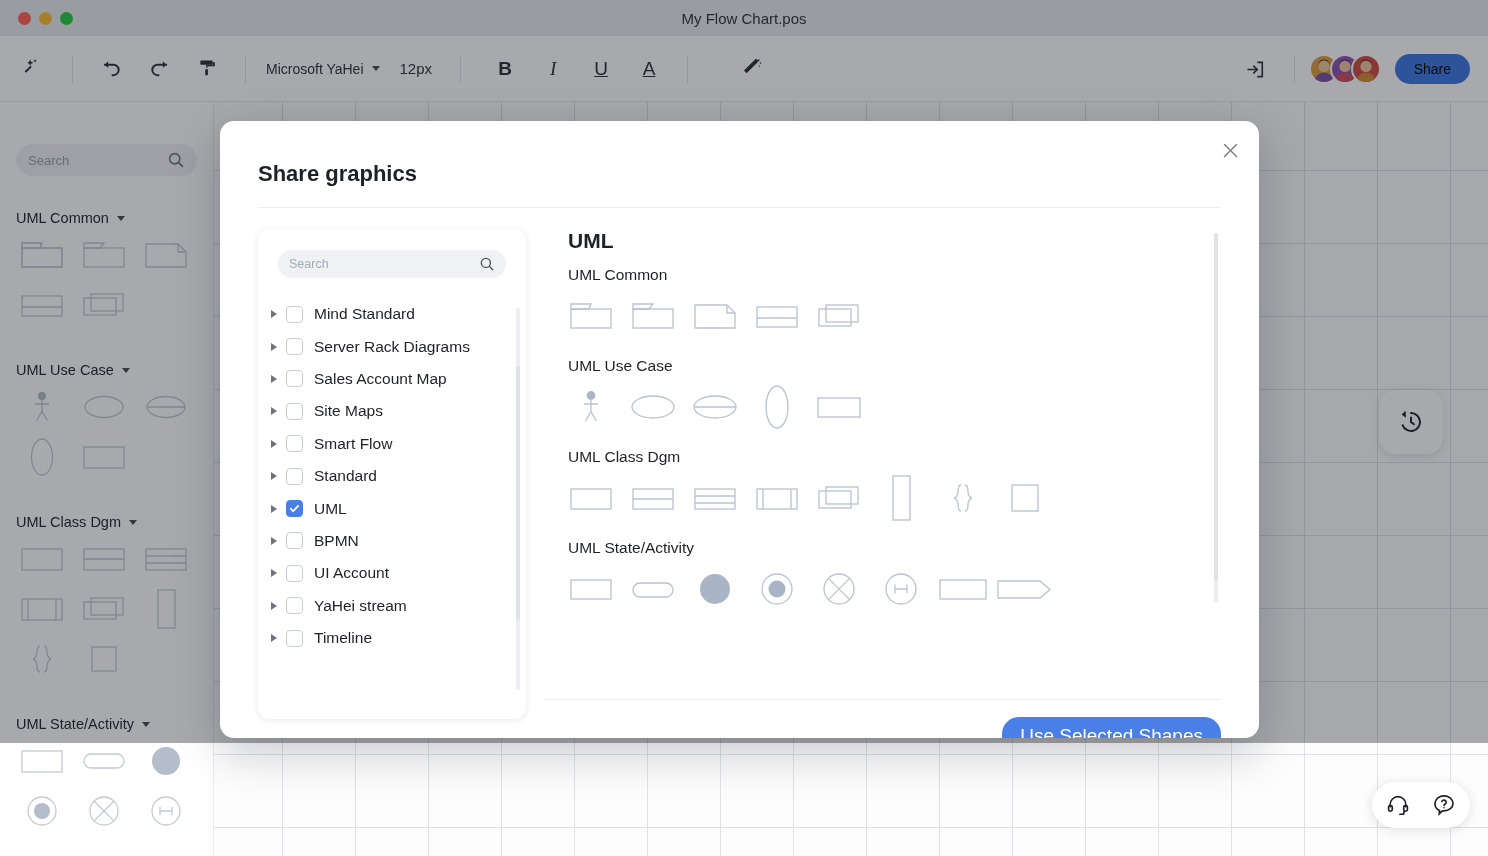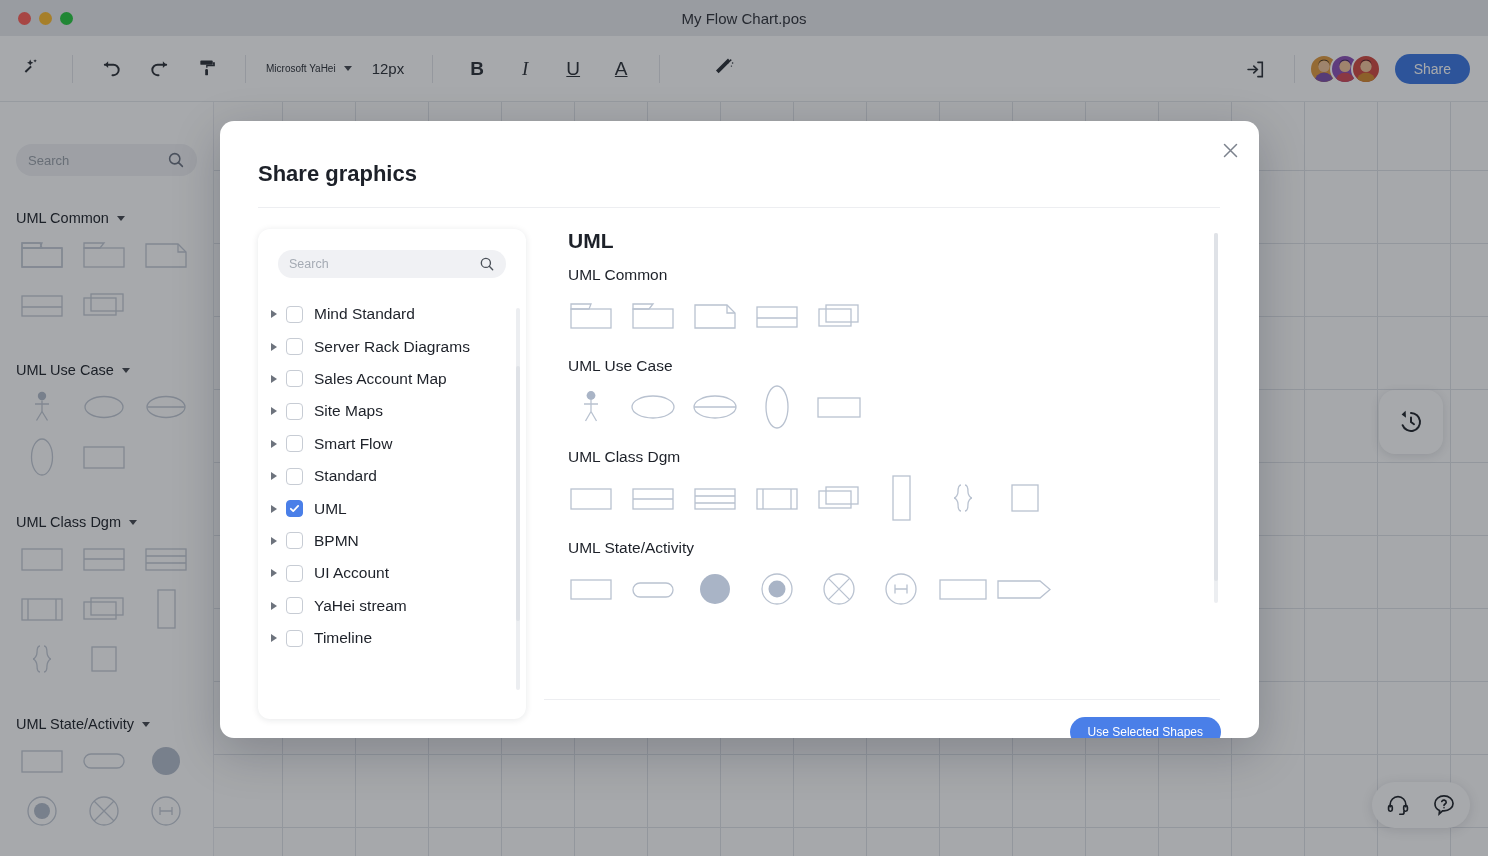--- a/index.html
+++ b/index.html
@@ -6,21 +6,21 @@
   html, body {
     width: 1488px; height: 856px;
     font-family: "Liberation Sans", sans-serif;
     overflow: hidden;
     background: #ffffff;
   }
 
   
   #app {
     position: absolute; inset: 0;
-    width: 1488px; height: 856px;
+    width: 1488px; height: 743px;
   }
 
   
   .titlebar {
     position: absolute; top: 0; left: 0;
     width: 1488px; height: 36px;
     background: #e9eaee;
     display: flex; align-items: center;
   }
   .traffic {
@@ -47,21 +47,21 @@
   .tb-group { display: flex; align-items: center; height: 66px; }
   .tb-btn {
     width: 38px; height: 38px; margin: 0 5px;
     display: flex; align-items: center; justify-content: center;
     border-radius: 6px; cursor: pointer; color: #2b2f36;
   }
   .tb-sep {
     width: 1px; height: 28px; background: #e2e4e9; margin: 0 14px;
   }
   .font-name {
-    font-size: 10px; color: #2b2f36; padding: 0 6px; cursor: pointer;
+    font-size: 14px; color: #2b2f36; padding: 0 6px; cursor: pointer;
     display: flex; align-items: center; gap: 8px;
   }
   .caret {
     width: 0; height: 0;
     border-left: 4.5px solid transparent;
     border-right: 4.5px solid transparent;
     border-top: 5px solid #44484f;
   }
   .font-size { font-size: 15px; color: #2b2f36; padding: 0 14px; cursor: pointer; }
   .fmt-btn {
@@ -79,21 +79,21 @@
     display: flex; align-items: center; padding-right: 18px;
   }
   .avatars { display: flex; align-items: center; margin-right: 14px; }
   .avatar {
     width: 30px; height: 30px; border-radius: 50%;
     border: 2px solid #fff; margin-left: -9px;
     overflow: hidden; position: relative;
   }
   .avatar:first-child { margin-left: 0; }
   .share-btn {
-    background: #3b77e3; color: #ffffff;
+    background: #3b77e3; color: #000000;
     font-size: 14px; padding: 7px 19px;
     border-radius: 16px; cursor: pointer;
   }
 
   
   .sidebar {
     position: absolute; top: 102px; left: 0;
     width: 214px; height: 754px;
     background: #ffffff;
     border-right: 1px solid #e9ebef;
@@ -268,21 +268,21 @@
     width: 4px; height: 348px;
     background: #dfe2e7; border-radius: 2px; display: block;
   }
   .modal-footer-div {
     position: absolute; left: 324px; top: 578px;
     width: 676px; height: 1px; background: #edeef1;
   }
   .use-btn {
     position: absolute; right: 38px; top: 596px;
     background: #4a7fe8; color: #fff;
-    font-size: 12px; padding: 8px 18px;
+    font-size: 19px; padding: 8px 18px;
     border-radius: 17px; cursor: pointer;
   }
 
   .shape-stroke { stroke: #b9c2d0; fill: none; stroke-width: 1.3; }
   .shape-fill   { fill: #a9b4c6; }
   .sb-stroke    { stroke: #c3cad5; fill: none; stroke-width: 1.3; }
   .sb-fill      { fill: #b4bdcb; }
 </style>
 </head>
 <body>

